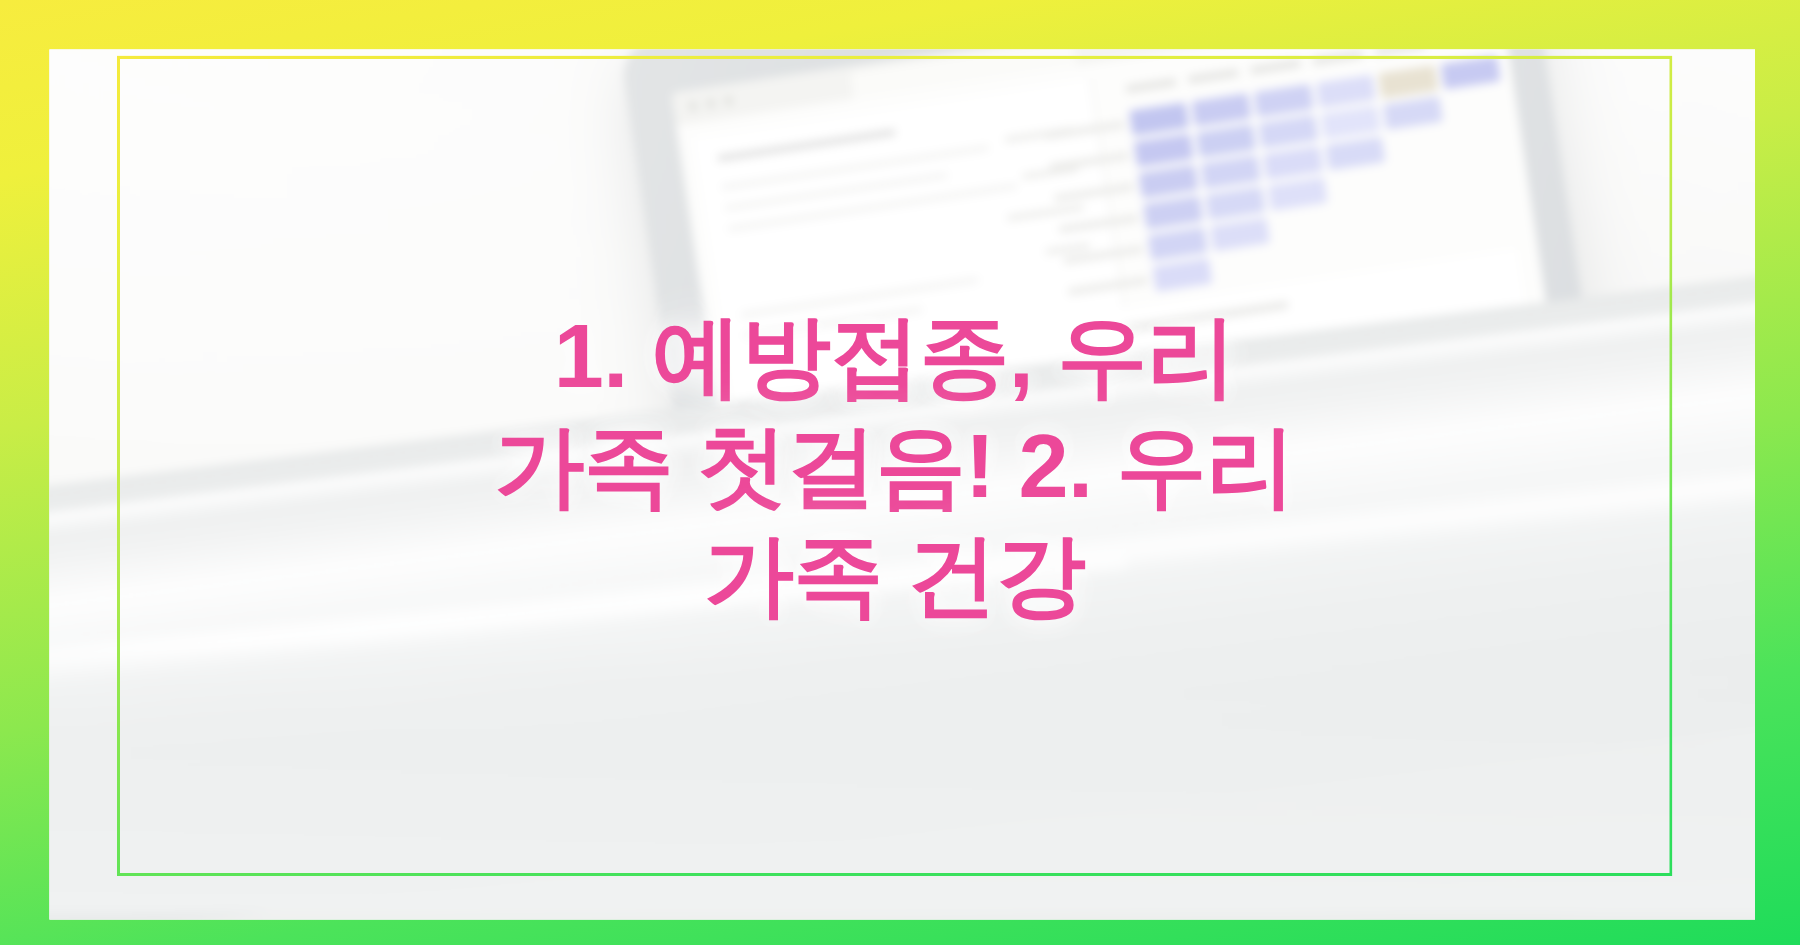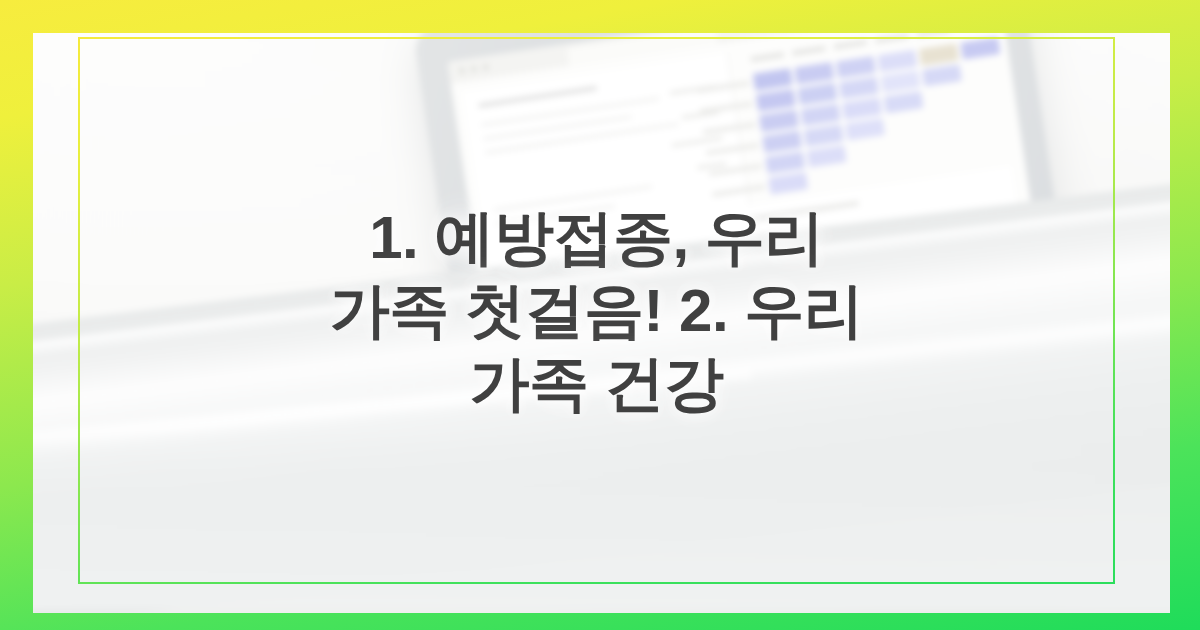--- a/index.html
+++ b/index.html
@@ -305,21 +305,21 @@
     display: flex;
     align-items: center;
     justify-content: center;
   }
   .headline {
     width: 560px;
     text-align: center;
     font-size: 60px;
     line-height: 1.22;
     font-weight: 700;
-    color: #404040;
+    color: #ec4899;
     letter-spacing: -0.5px;
     word-break: keep-all;
     text-shadow:
       0 0 14px rgba(255,255,255,0.92),
       0 0 28px rgba(255,255,255,0.75),
       0 0 48px rgba(255,255,255,0.55);
   }
 </style>
 </head>
 <body>

